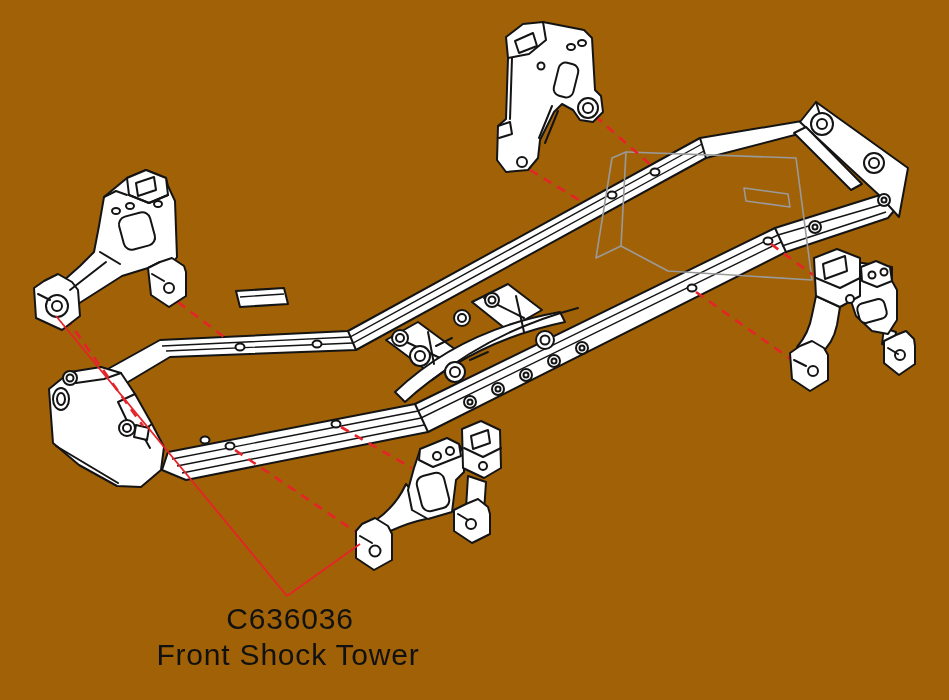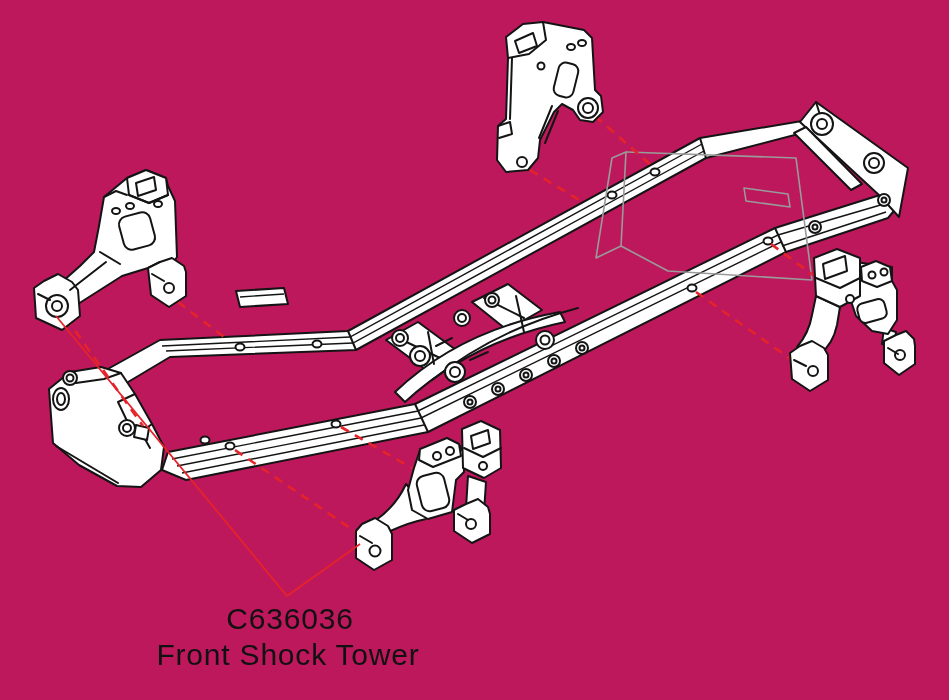--- a/index.html
+++ b/index.html
@@ -1,16 +1,16 @@
 <!DOCTYPE html>
 <html style="--ink: #141414; --leader: #e62329; --ghost: #9a9a9a;"><head>
 <meta charset="utf-8">
 <style>
   html,body{margin:0;padding:0;background:#fff;}
-  .stage{position:relative;width:949px;height:700px;background:#be185d;overflow:hidden;}
+  .stage{position:relative;width:949px;height:700px;background:#a16207;overflow:hidden;}
   svg{display:block;}
   .blk{fill:#fff;stroke:var(--ink);stroke-width:2;stroke-linejoin:round;stroke-linecap:round;}
   .lin{fill:none;stroke:var(--ink);stroke-width:2;stroke-linejoin:round;stroke-linecap:round;}
   .thin{fill:none;stroke:var(--ink);stroke-width:1.4;}
   .ghost{fill:none;stroke:var(--ghost);stroke-width:1.6;stroke-linejoin:round;}
   .dash{fill:none;stroke:var(--leader);stroke-width:2.6;stroke-dasharray:9 7;}
   .solid{fill:none;stroke:var(--leader);stroke-width:1.8;}
   .lbl{font-family:"Liberation Sans",sans-serif;font-size:30px;letter-spacing:0.8px;fill:#111;}
 </style>
 </head>

